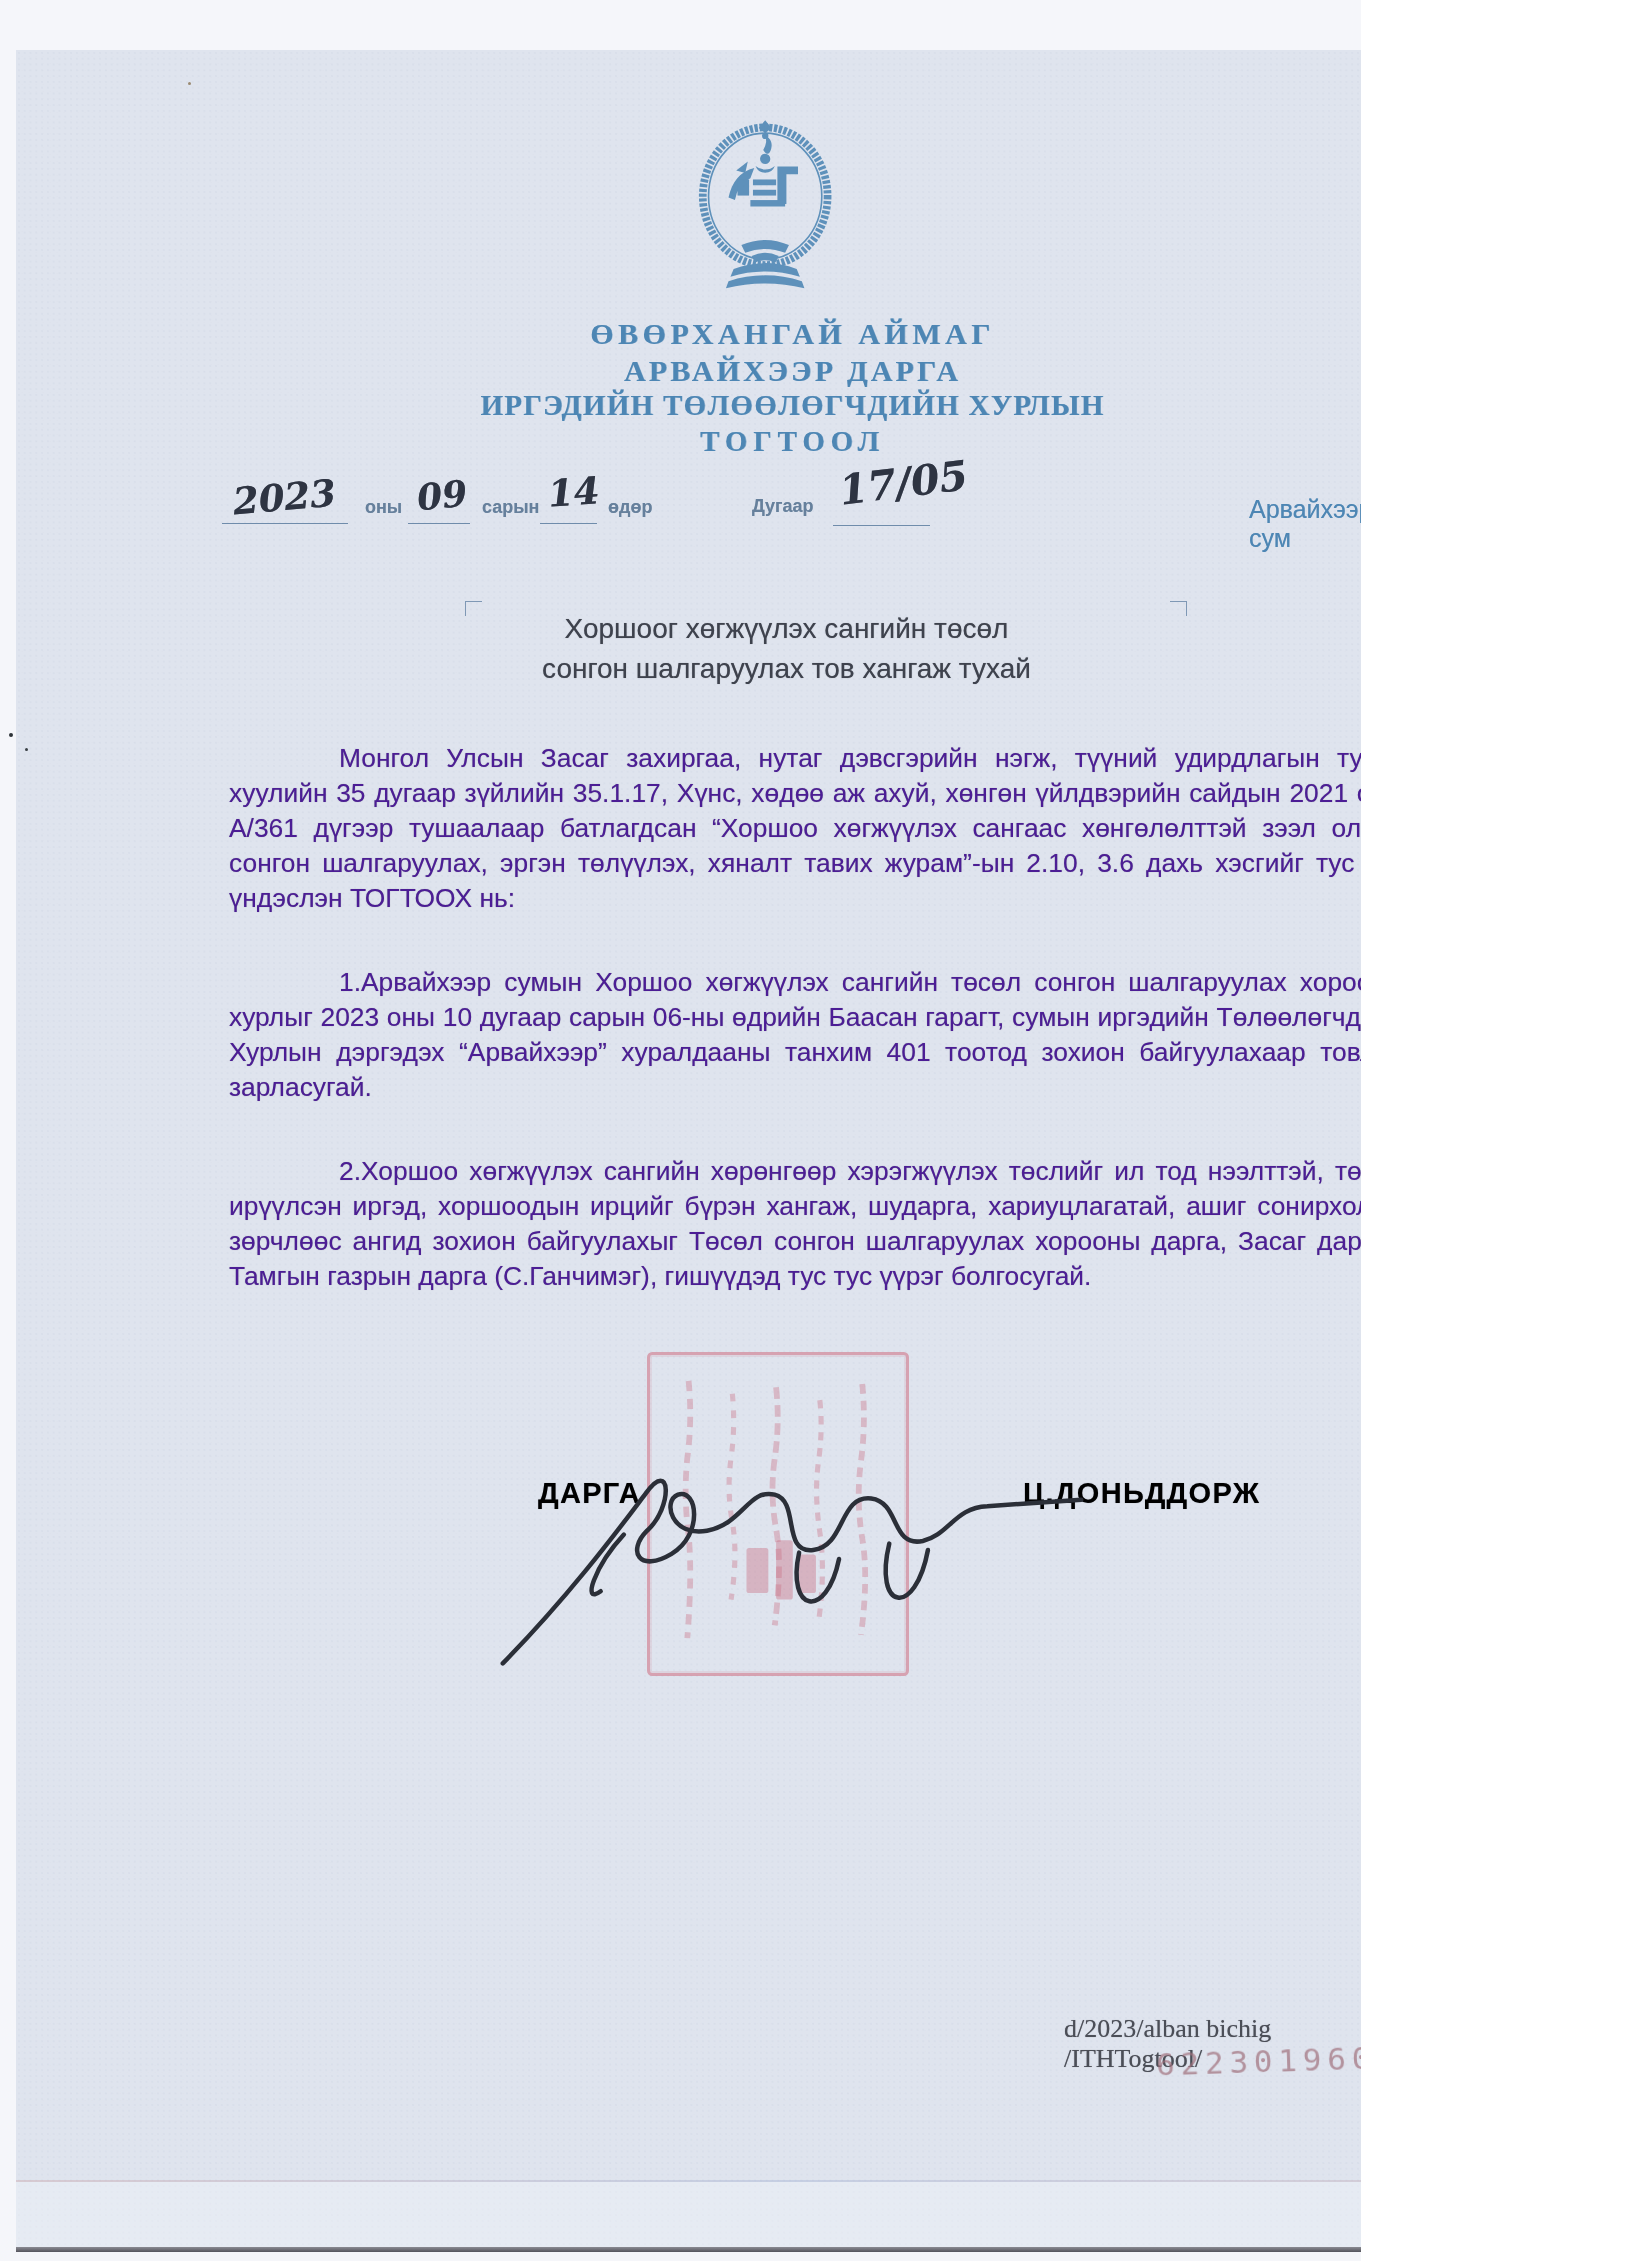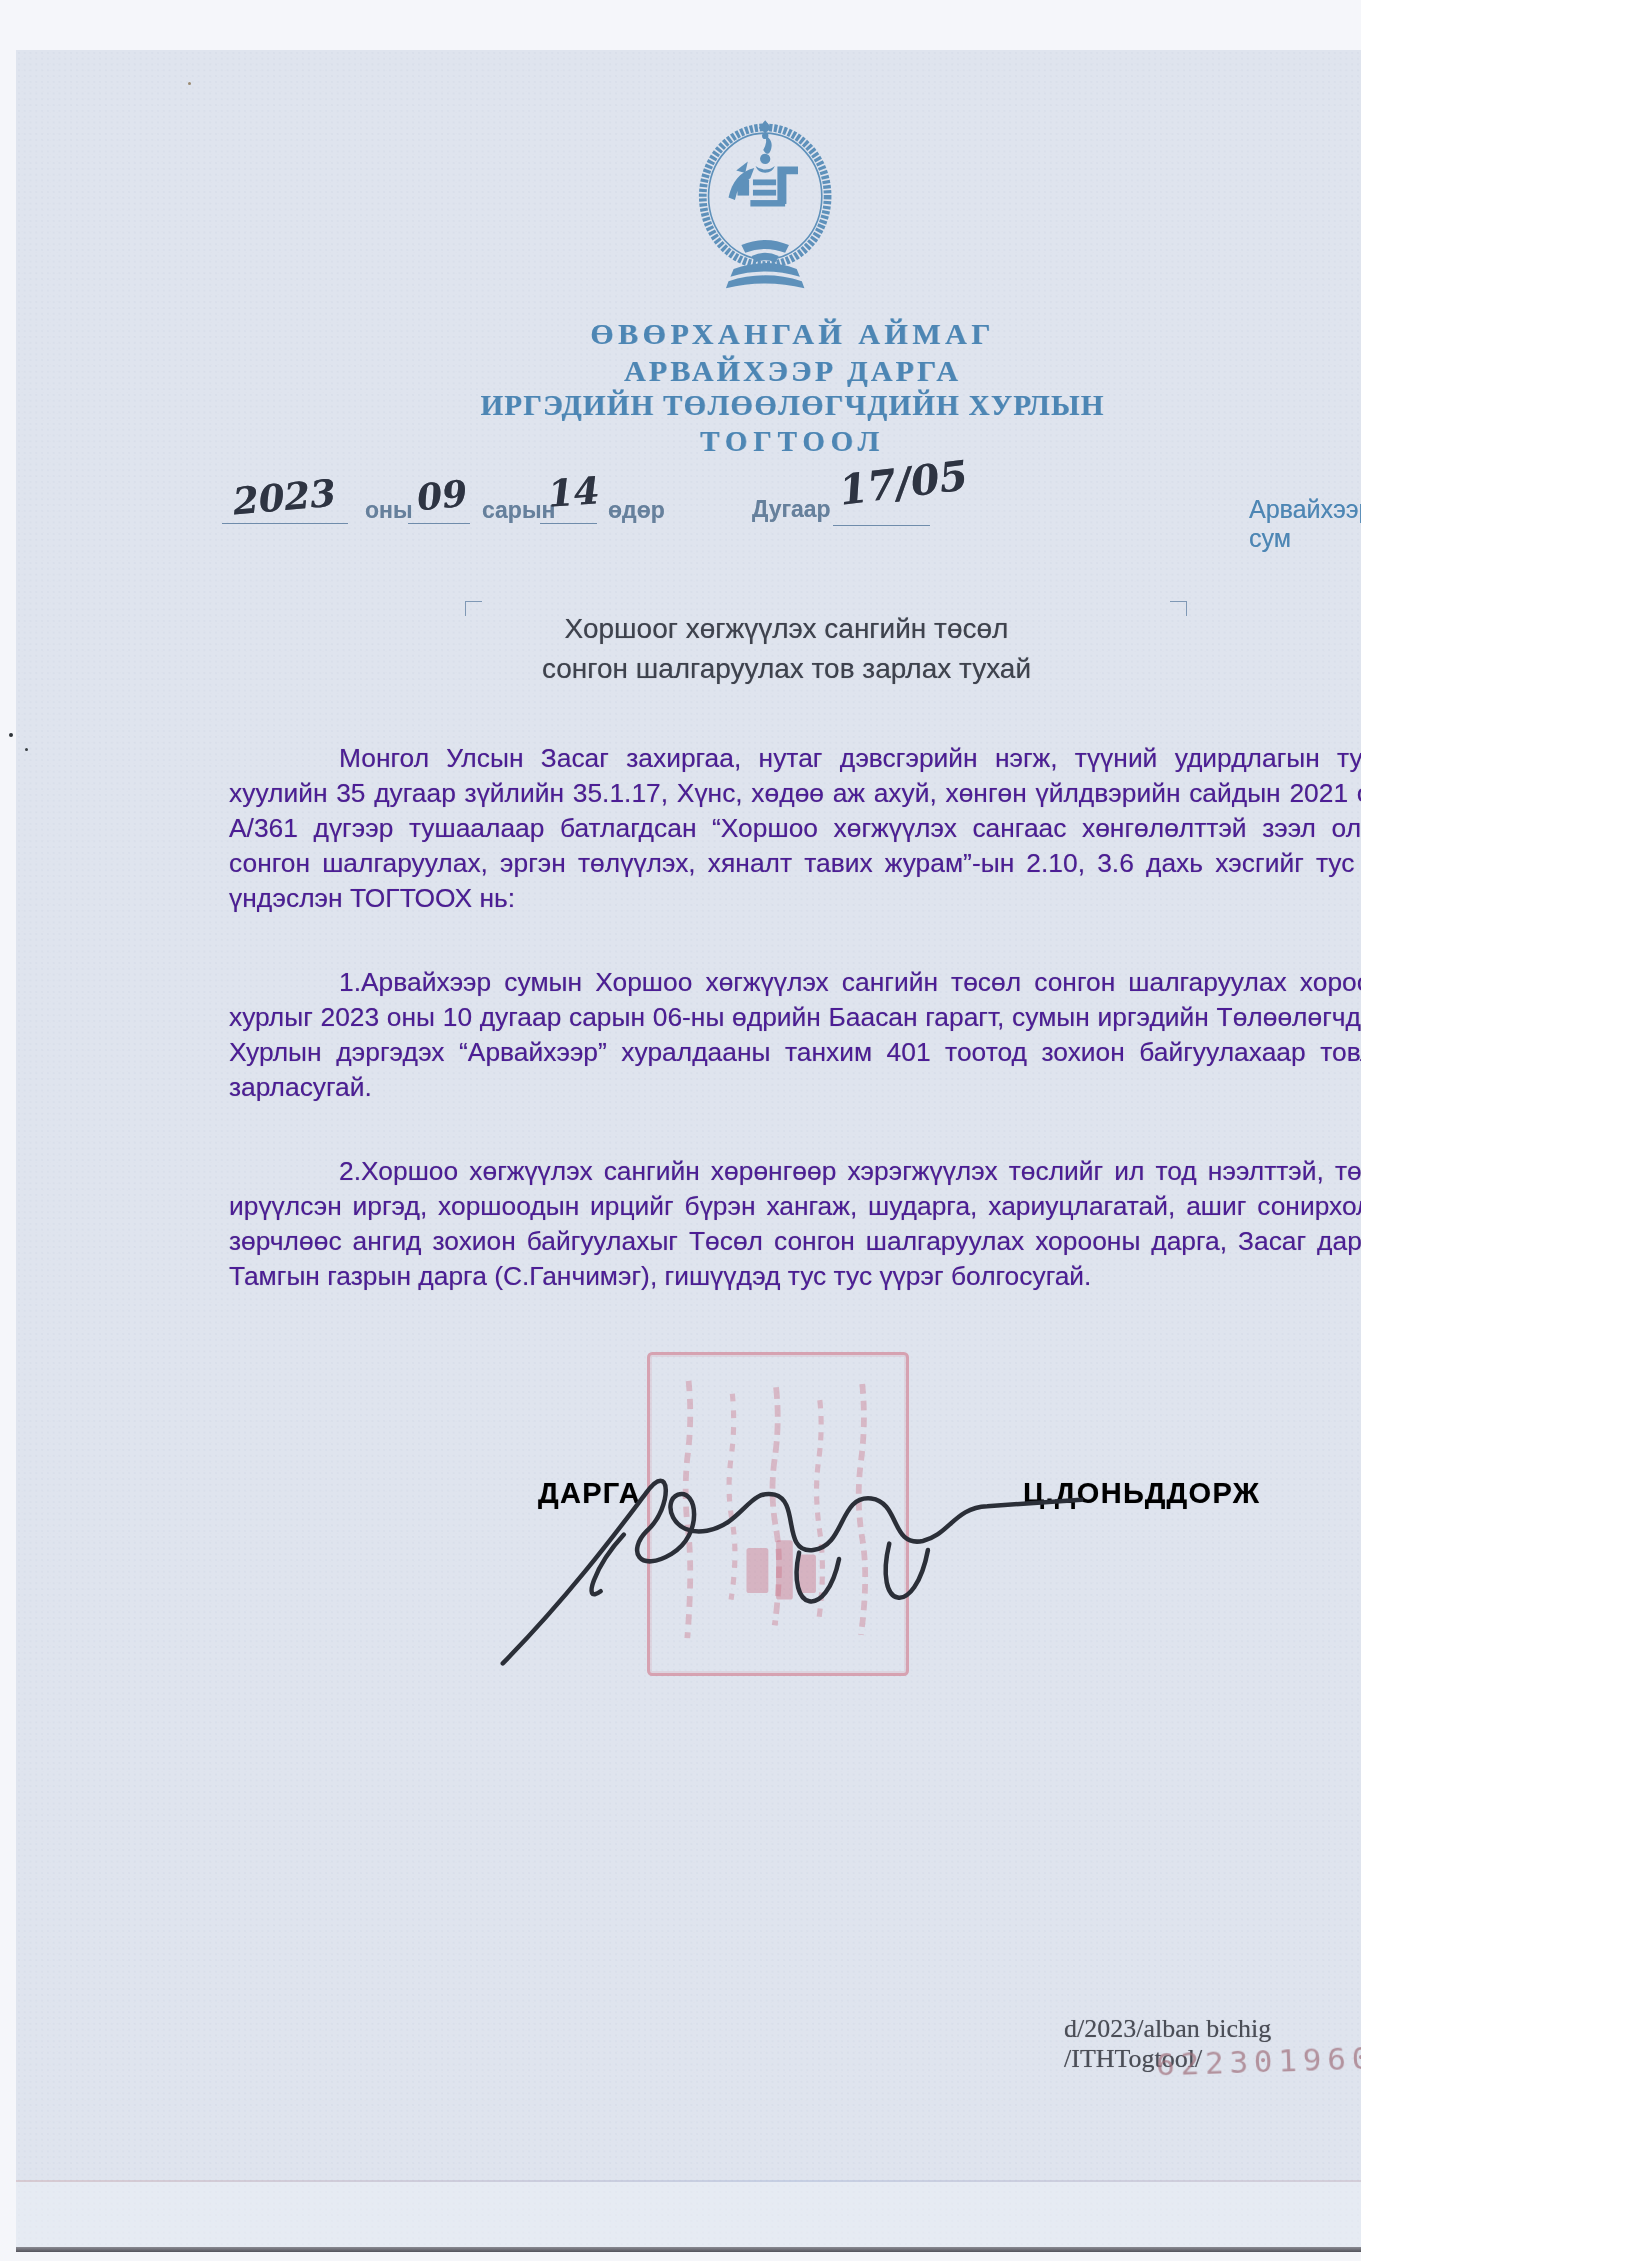--- a/index.html
+++ b/index.html
@@ -40,21 +40,21 @@
     position:absolute; left:274px; width:1037px; text-align:center;
     font-family:"Liberation Serif", serif; font-weight:700; color:#4d86b4;
     text-shadow:0.6px 0 0.6px rgba(77,134,180,.55);
   }
   .hdr.aimag  { top:317px; font-size:30px; letter-spacing:4.5px; }
   .hdr.sum    { top:354px; font-size:30px; letter-spacing:3.2px; }
   .hdr.khural { top:389px; font-size:29px; letter-spacing:1.3px; }
   .hdr.doct   { top:425px; font-size:29px; letter-spacing:5.8px; }
   
   .lbl{
-    position:absolute; font-size:23px; color:#66809c; font-weight:600;
+    position:absolute; font-size:18px; color:#66809c; font-weight:600;
     text-shadow:0 0 0.6px rgba(102,128,156,.5);
   }
   .hand{
     position:absolute; font-family:"DejaVu Serif", serif; font-style:italic; font-weight:700;
     color:#2e3442; text-shadow:0 0 0.6px rgba(46,52,66,.6);
   }
   .dline{
     position:absolute; height:0; border-bottom:1.9px solid #6f8cab;
   }
   .place{
@@ -161,21 +161,21 @@
   <div class="lbl" style="left:752px; top:496px;">Дугаар</div>
   <div class="hand" style="left:839px; top:459px; font-size:41px; transform:rotate(-7deg);">17/05</div>
   <div class="dline" style="left:833px; top:525px; width:97px;"></div>
 
   <div class="place">Арвайхээр  сум</div>
 
   <div class="bracket bl"></div>
   <div class="bracket br"></div>
   <div class="title">
     <div>Хоршоог хөгжүүлэх сангийн төсөл</div>
-    <div>сонгон шалгаруулах тов зарлах тухай</div>
+    <div>сонгон шалгаруулах тов хангаж тухай</div>
   </div>
 
   <div class="body-col">
     <p>Монгол Улсын Засаг захиргаа, нутаг дэвсгэрийн нэгж, түүний удирдлагын тухай хуулийн 35 дугаар зүйлийн 35.1.17, Хүнс, хөдөө аж ахуй, хөнгөн үйлдвэрийн сайдын 2021 оны А/361 дүгээр тушаалаар батлагдсан “Хоршоо хөгжүүлэх сангаас хөнгөлөлттэй зээл олгох, сонгон шалгаруулах, эргэн төлүүлэх, хяналт тавих журам”-ын 2.10, 3.6 дахь хэсгийг тус тус үндэслэн ТОГТООХ нь:</p>
     <p>1.Арвайхээр сумын Хоршоо хөгжүүлэх сангийн төсөл сонгон шалгаруулах хорооны хурлыг 2023 оны 10 дугаар сарын 06-ны өдрийн Баасан гарагт, сумын иргэдийн Төлөөлөгчдийн Хурлын дэргэдэх “Арвайхээр” хуралдааны танхим  401 тоотод зохион байгуулахаар товлон зарласугай.</p>
     <p>2.Хоршоо хөгжүүлэх сангийн хөрөнгөөр хэрэгжүүлэх төслийг ил тод нээлттэй, төсөл ирүүлсэн иргэд, хоршоодын ирцийг бүрэн хангаж, шударга, хариуцлагатай, ашиг сонирхолын зөрчлөөс ангид зохион байгуулахыг  Төсөл сонгон шалгаруулах хорооны дарга, Засаг даргын Тамгын газрын дарга (С.Ганчимэг), гишүүдэд тус тус үүрэг болгосугай.</p>
   </div>
 
   <div class="stamp">
     <svg width="256" height="318" viewBox="0 0 398 494">

